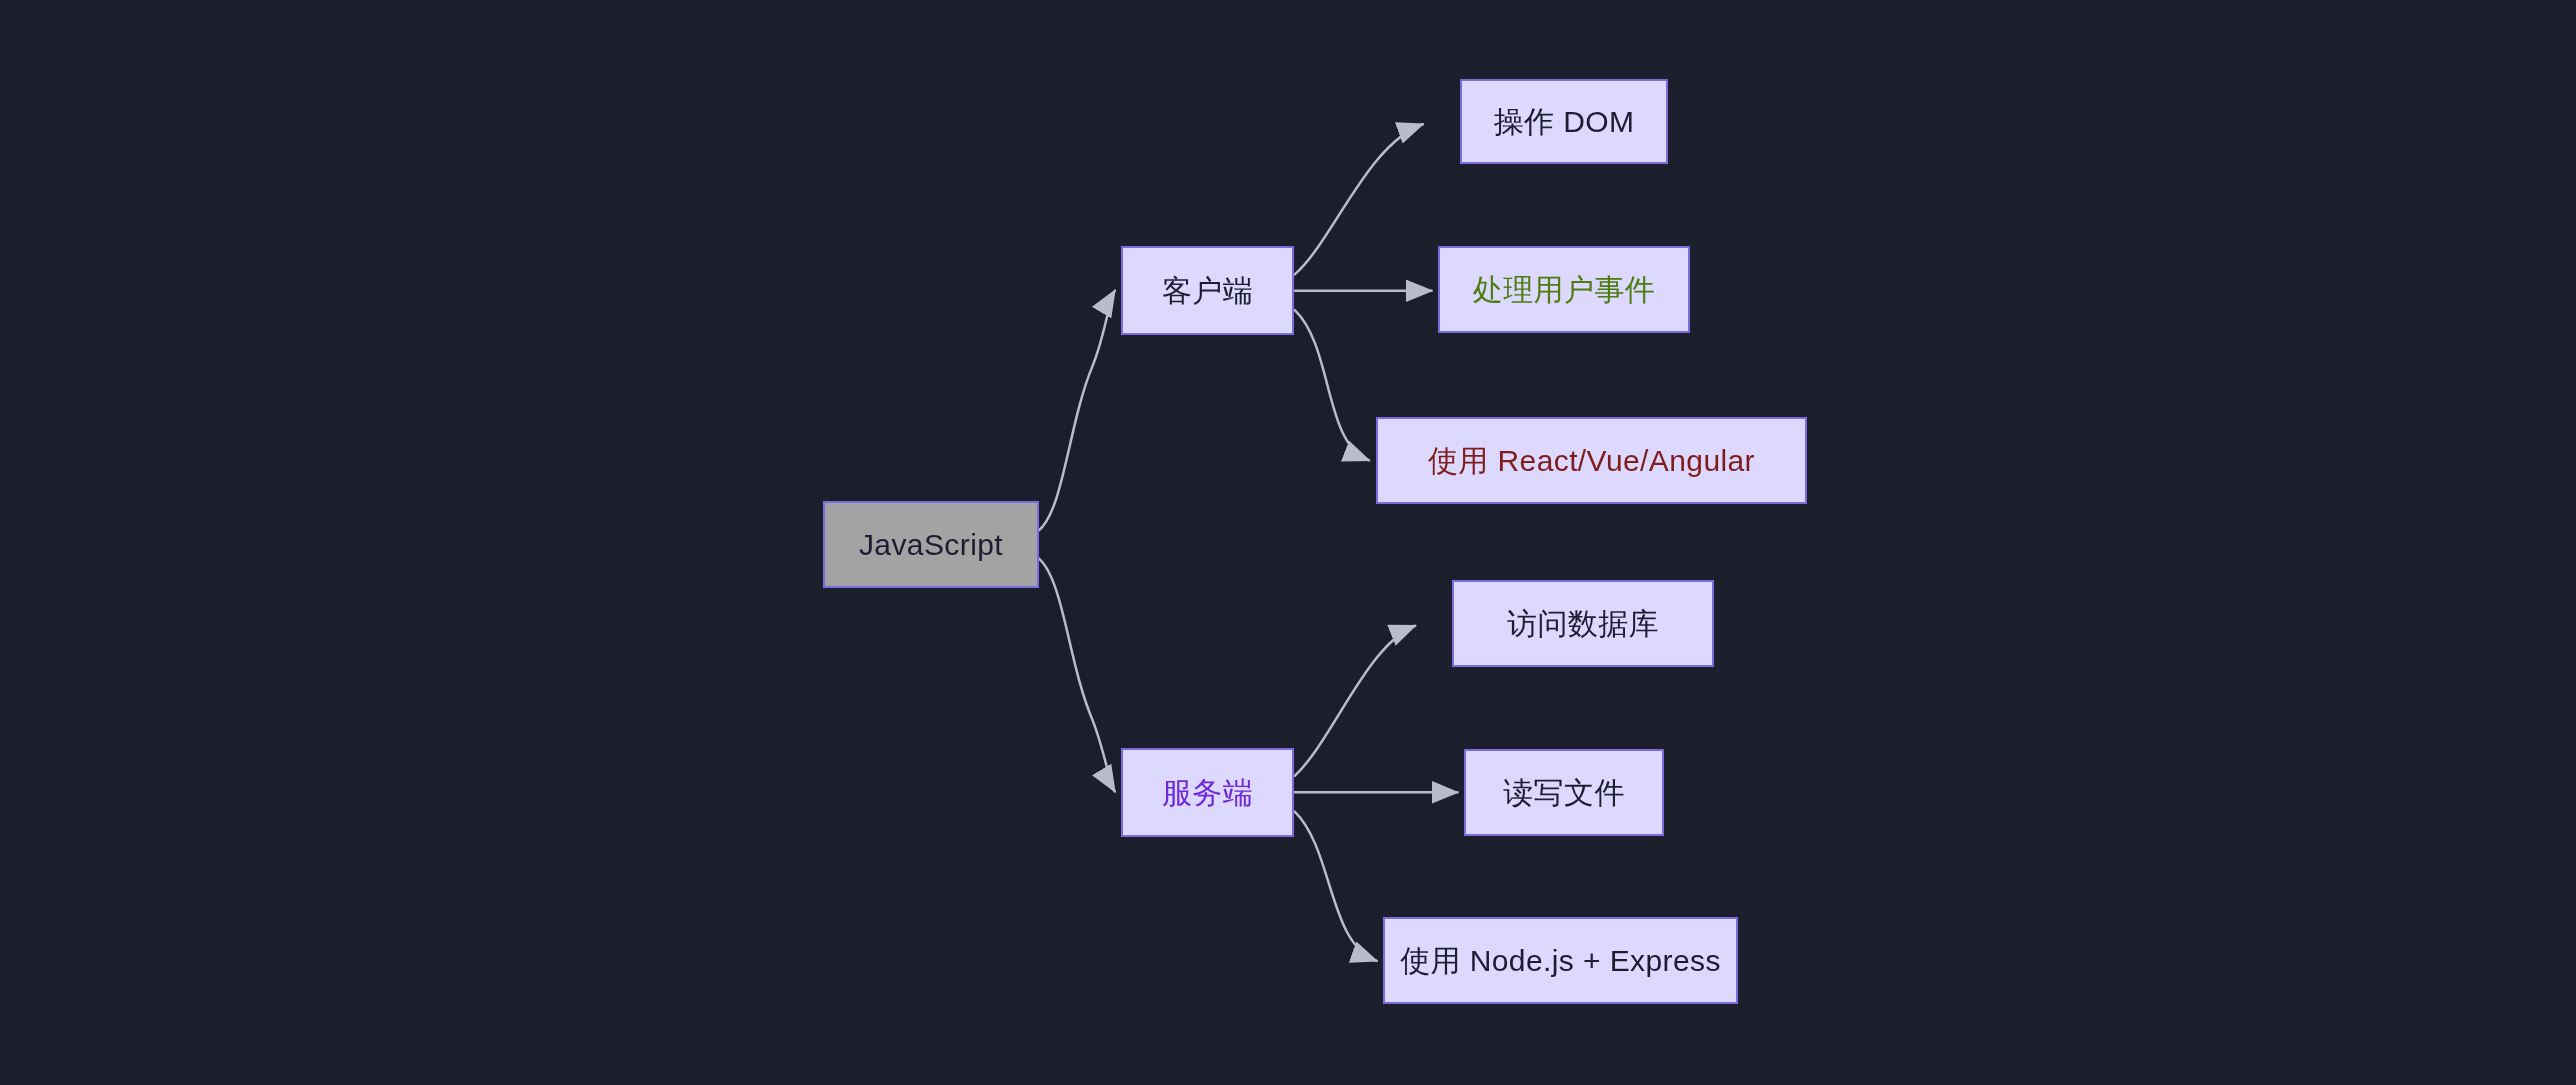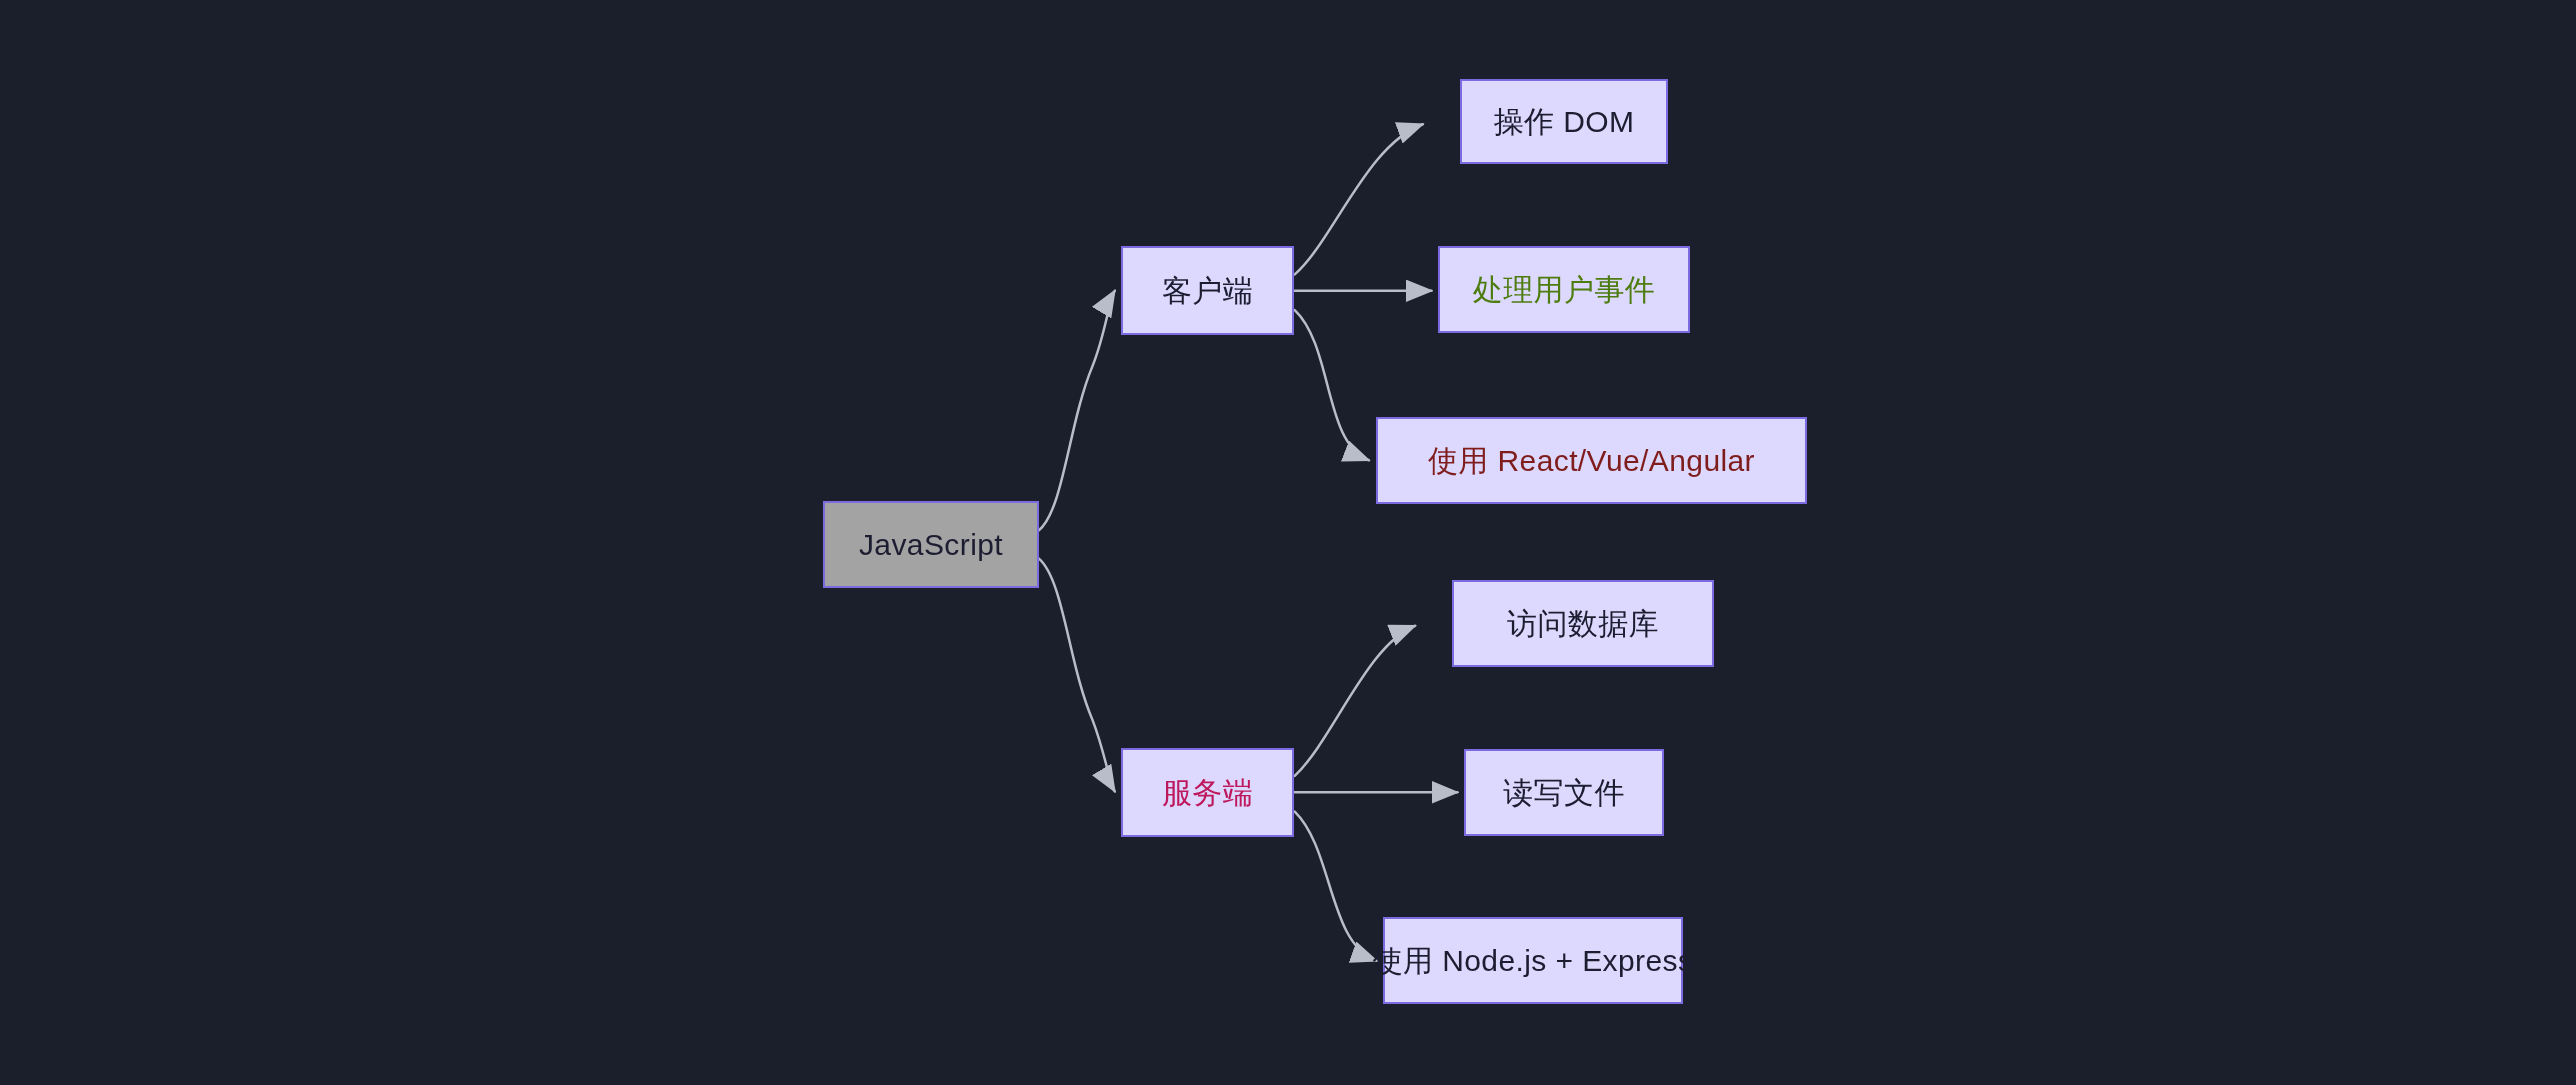--- a/index.html
+++ b/index.html
@@ -73,28 +73,28 @@
       </div>
       <div class="node" style="left: 1460px; top: 79px; width: 208px; height: 85px; background: rgb(221, 216, 253); border-color: rgb(124, 106, 224); color: rgb(29, 29, 50);">
         <span class="node-label">操作 DOM</span>
       </div>
       <div class="node" style="left: 1438px; top: 246px; width: 252px; height: 87px; background: rgb(221, 216, 253); border-color: rgb(124, 106, 224); color: #4d7c0f;">
         <span class="node-label">处理用户事件</span>
       </div>
       <div class="node" style="left: 1376px; top: 417px; width: 431px; height: 87px; background: rgb(221, 216, 253); border-color: rgb(124, 106, 224); color: #7f1d1d;">
         <span class="node-label">使用 React/Vue/Angular</span>
       </div>
-      <div class="node" style="left: 1121px; top: 748px; width: 173px; height: 89px; background: rgb(221, 216, 253); border-color: rgb(124, 106, 224); color: #be185d;">
+      <div class="node" style="left: 1121px; top: 748px; width: 173px; height: 89px; background: rgb(221, 216, 253); border-color: rgb(124, 106, 224); color: #6d28d9;">
         <span class="node-label">服务端</span>
       </div>
       <div class="node" style="left: 1452px; top: 580px; width: 262px; height: 87px; background: rgb(221, 216, 253); border-color: rgb(124, 106, 224); color: rgb(29, 29, 50);">
         <span class="node-label">访问数据库</span>
       </div>
       <div class="node" style="left: 1464px; top: 749px; width: 200px; height: 87px; background: rgb(221, 216, 253); border-color: rgb(124, 106, 224); color: rgb(29, 29, 50);">
         <span class="node-label">读写文件</span>
       </div>
-      <div class="node" style="left: 1383px; top: 917px; width: 300px; height: 87px; background: rgb(221, 216, 253); border-color: rgb(124, 106, 224); color: rgb(29, 29, 50);">
+      <div class="node" style="left: 1383px; top: 917px; width: 355px; height: 87px; background: rgb(221, 216, 253); border-color: rgb(124, 106, 224); color: rgb(29, 29, 50);">
         <span class="node-label">使用 Node.js + Express</span>
       </div>
     </div>
 
 </div>
 
 
 </body></html>

